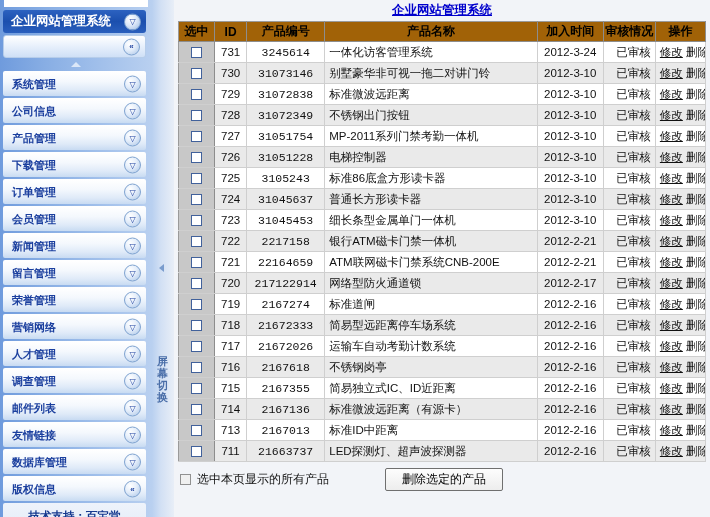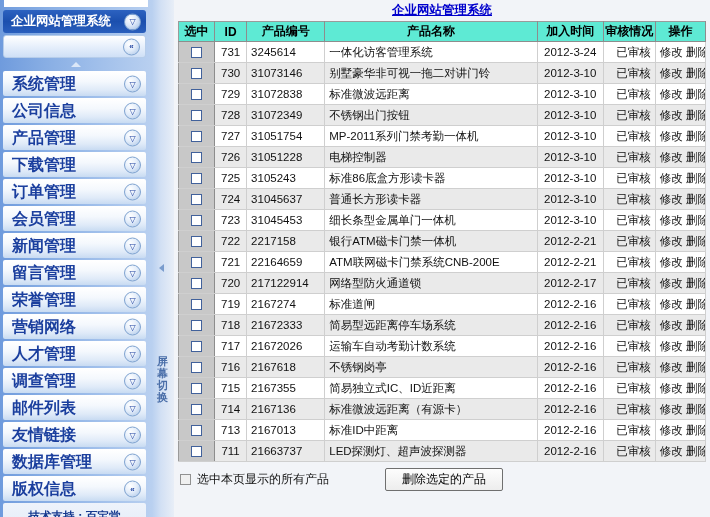--- a/index.html
+++ b/index.html
@@ -53,21 +53,21 @@
     border-right:5px solid transparent;border-bottom:5px solid #dbe7f8;
   }
 
   .sb-item{
     position:relative;margin:0 6px 2px 3px;height:24px;
     background:linear-gradient(to bottom,#ffffff 0%,#f4f8fd 40%,#dfeaf8 75%,#c8dbf2 100%);
     border-radius:2px;border-top:1px solid #ffffff;
     display:flex;align-items:center;
   }
   .sb-item span.t{
-    color:#1b3f9e;font-weight:bold;font-size:16px;padding-left:9px;
+    color:#1b3f9e;font-weight:bold;font-size:11px;padding-left:9px;
   }
   .sb-note{
     margin:0 6px 0 3px;padding:6px 0 7px 0;
     background:linear-gradient(to bottom,#eef3fb 0%,#e4ecf8 100%);
     border-radius:2px;text-align:center;
   }
   .sb-note div{color:#16398f;font-size:11.5px;line-height:15px;font-weight:bold;}
 
   
   #splitter{
@@ -95,47 +95,47 @@
   #page-title{
     height:18px;line-height:18px;text-align:center;
     font-size:12.5px;font-weight:bold;color:#0000cc;text-decoration:underline;
     padding-top:1px;
   }
   #table-wrap{padding:2px 4px 0 4px;}
 
   table.grid{border-collapse:collapse;width:528px;table-layout:fixed;
     border:1px solid #9a9a9a;background:#ffffff;}
   table.grid th{
-    background:#5eead4;
+    background:#a16207;
     border-right:1px solid #8d8d8d;
     border-bottom:1px solid #8d8d8d;
     font-size:12px;font-weight:bold;color:#000;height:19px;padding:0;
     text-align:center;
   }
   table.grid td{
     border-right:1px solid #cfcfcf;
     border-bottom:1px solid #cfcfcf;
     font-size:11.5px;height:20px;padding:0 4px;color:#111;
     white-space:nowrap;overflow:hidden;
   }
   table.grid tr td.c-sel{
     background:#c8c8c8;text-align:center;padding:0;
     border-right:1px solid #8d8d8d;
   }
   table.grid tr.odd td{background:#ffffff;}
   table.grid tr.even td{background:#eaeaea;}
   table.grid tr.odd td.c-sel,table.grid tr.even td.c-sel{background:#c8c8c8;}
   td.c-id{text-align:center;font-size:11px;}
-  td.c-code{text-align:left;font-size:11px;}
+  td.c-code{text-align:center;font-size:11px;font-family:Liberation Mono, monospace;}
   td.c-name{text-align:left;padding-left:6px;}
   td.c-date{text-align:center;font-size:11px;}
   td.c-status{text-align:right;}
   td.c-op{text-align:center;}
   td.c-op a{color:#111;text-decoration:none;font-size:11.5px;}
-  td.c-op a:first-child{}
+  td.c-op a:first-child{text-decoration:underline;}
 
   input.cb{
     -webkit-appearance:none;appearance:none;
     width:11px;height:11px;margin:0;padding:0;
     background:#ffffff;border:1px solid #41619b;vertical-align:middle;
     box-shadow:inset 0 0 0 1px #ffffff;
   }
   input.cb.plain{border:1px solid #919191;box-shadow:none;background:#f0f0f0;}
 
   #bottom-bar{

